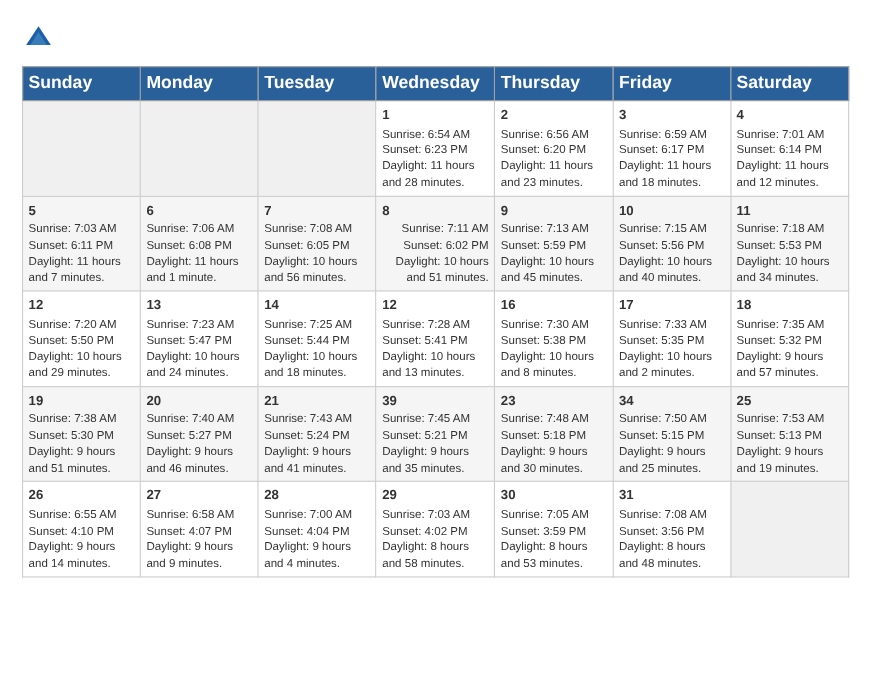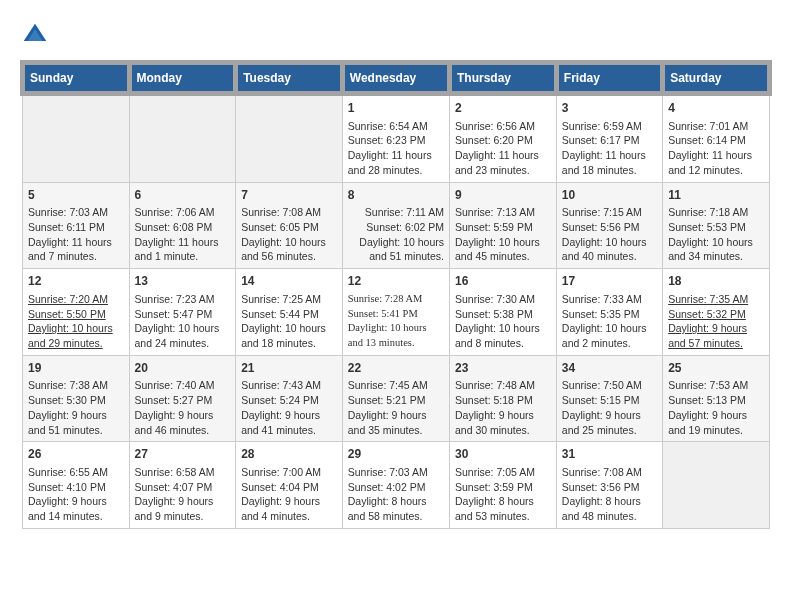--- a/index.html
+++ b/index.html
@@ -48,22 +48,22 @@
     table {
       width: 100%;
       border-collapse: collapse;
       font-size: 11px;
     }
     thead tr th {
       background-color: #2a6099;
       color: #fff;
       text-align: left;
       padding: 6px 5px;
-      font-size: 12px;
-      border: 5px solid #a3a3a3;
+      font-size: 16px;
+      border: 1px solid #a3a3a3;
     }
     tbody tr td {
       vertical-align: top;
       border: 1px solid #ccc;
       padding: 4px 5px;
       width: 108px;
       min-height: 80px;
       background: #fff;
       color: #333;
       line-height: 1.4;
@@ -187,57 +187,57 @@
         <td>
           <span class="day-num">11</span>
           <div class="day-info" style="white-space: pre-line;">Sunrise: 7:18 AM
 Sunset: 5:53 PM
 Daylight: 10 hours and 34 minutes.</div>
         </td>
       </tr>
       <tr>
         <td>
           <span class="day-num">12</span>
-          <div class="day-info" style="white-space: pre-line; text-decoration: underline;">Sunrise: 7:20 AM
+          <div class="day-info" style="white-space: pre-line;">Sunrise: 7:20 AM
 Sunset: 5:50 PM
 Daylight: 10 hours and 29 minutes.</div>
         </td>
         <td>
           <span class="day-num">13</span>
           <div class="day-info" style="white-space: pre-line;">Sunrise: 7:23 AM
 Sunset: 5:47 PM
 Daylight: 10 hours and 24 minutes.</div>
         </td>
         <td>
           <span class="day-num">14</span>
           <div class="day-info" style="white-space: pre-line;">Sunrise: 7:25 AM
 Sunset: 5:44 PM
 Daylight: 10 hours and 18 minutes.</div>
         </td>
         <td>
           <span class="day-num">12</span>
-          <div class="day-info" style="white-space: pre-line; font-family: Liberation Serif, serif;">Sunrise: 7:28 AM
+          <div class="day-info" style="white-space: pre-line;">Sunrise: 7:28 AM
 Sunset: 5:41 PM
 Daylight: 10 hours and 13 minutes.</div>
         </td>
         <td>
           <span class="day-num">16</span>
           <div class="day-info" style="white-space: pre-line;">Sunrise: 7:30 AM
 Sunset: 5:38 PM
 Daylight: 10 hours and 8 minutes.</div>
         </td>
         <td>
           <span class="day-num">17</span>
           <div class="day-info" style="white-space: pre-line;">Sunrise: 7:33 AM
 Sunset: 5:35 PM
 Daylight: 10 hours and 2 minutes.</div>
         </td>
         <td>
           <span class="day-num">18</span>
-          <div class="day-info" style="white-space: pre-line; text-decoration: underline;">Sunrise: 7:35 AM
+          <div class="day-info" style="white-space: pre-line;">Sunrise: 7:35 AM
 Sunset: 5:32 PM
 Daylight: 9 hours and 57 minutes.</div>
         </td>
       </tr>
       <tr>
         <td>
           <span class="day-num">19</span>
           <div class="day-info" style="white-space: pre-line;">Sunrise: 7:38 AM
 Sunset: 5:30 PM
 Daylight: 9 hours and 51 minutes.</div>
@@ -248,21 +248,21 @@
 Sunset: 5:27 PM
 Daylight: 9 hours and 46 minutes.</div>
         </td>
         <td>
           <span class="day-num">21</span>
           <div class="day-info" style="white-space: pre-line;">Sunrise: 7:43 AM
 Sunset: 5:24 PM
 Daylight: 9 hours and 41 minutes.</div>
         </td>
         <td>
-          <span class="day-num">22</span>
+          <span class="day-num">39</span>
           <div class="day-info" style="white-space: pre-line;">Sunrise: 7:45 AM
 Sunset: 5:21 PM
 Daylight: 9 hours and 35 minutes.</div>
         </td>
         <td>
           <span class="day-num">23</span>
           <div class="day-info" style="white-space: pre-line;">Sunrise: 7:48 AM
 Sunset: 5:18 PM
 Daylight: 9 hours and 30 minutes.</div>
         </td>

